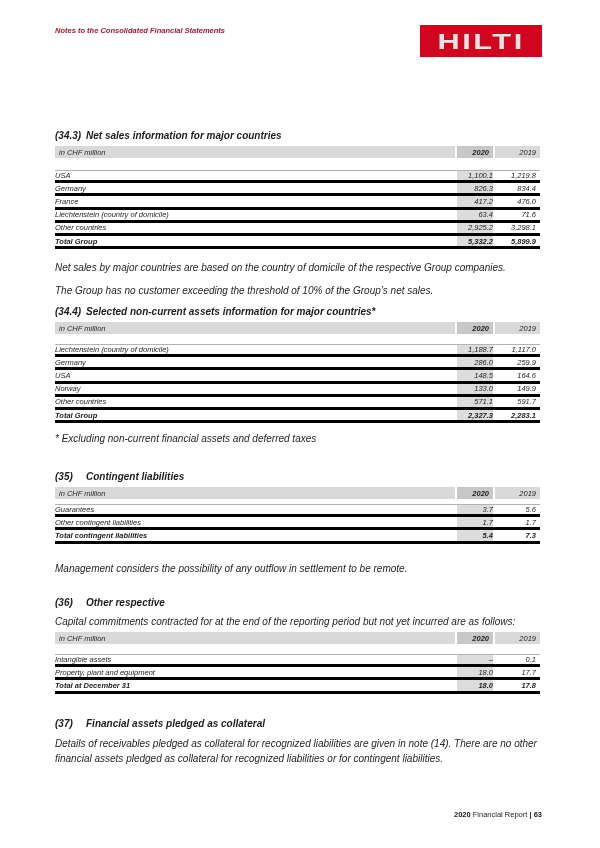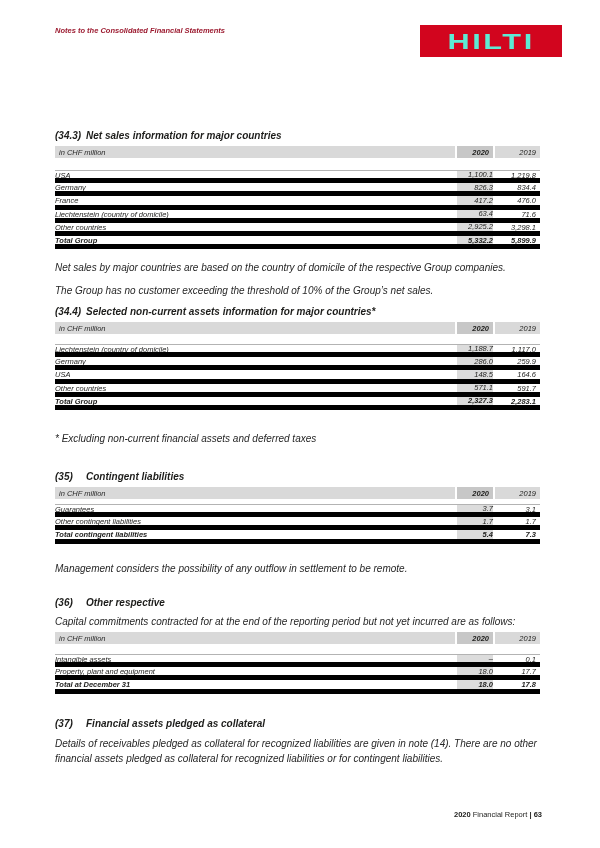--- a/index.html
+++ b/index.html
@@ -8,22 +8,22 @@
     font-family:"Liberation Sans", sans-serif; color:#1d1d1b;
     overflow:hidden;
   }
   * { box-sizing:border-box; }
 
   .abs { position:absolute; left:55px; right:60px;font-style:italic; }
 
   
   .page-title { top:26px; color:var(--title-red,#9c1b30); font-size:7.5px; font-weight:bold; }
   .logo {
-    position:absolute; left:420px; top:25px; width:142px; height:32px;
-    background:var(--brand-red,#d2051e); color:#5eead4;
+    position:absolute; left:420px; top:25px; width:122px; height:32px;
+    background:var(--brand-red,#d2051e); color:#e5e5e5;
     display:flex; align-items:center; justify-content:center; overflow:hidden;
   }
   .logo span { font-size:24px; font-weight:bold; letter-spacing:2px; transform:scale(1.28,0.95); }
 
   
   .sec-h { font-size:10px; font-weight:bold; display:flex; }
   .sec-h .num { width:31px; flex:none; }
 
   
   .thead { display:flex; height:12px; font-size:7.5px; column-gap:2px; }
@@ -34,22 +34,22 @@
   .thead .h20 {
     width:36px; flex:none; background:var(--col2020-head,#c7c7c7); height:100%;
     display:flex; align-items:center; justify-content:flex-end; padding-right:4px; font-weight:bold;
   }
   .thead .h19 {
     width:45px; flex:none; background:var(--bar-gray,#d9d9d9); height:100%;
     display:flex; align-items:center; justify-content:flex-end; padding-right:4px;
   }
   .trows { font-size:7.5px; }
   .trow {
-    display:flex; height:13.2px; 
-    border-bottom:5px solid #000000; column-gap:2px;
+    display:flex; height:13.2px; align-items:center;
+    border-bottom:3px solid #000000; column-gap:2px;
   }
   .trow:first-child { border-top:1px solid #b3b3b3; }
   .trow .lab { flex:1; white-space:nowrap; overflow:hidden; }
   .trow .v20 {
     width:36px; flex:none; background:var(--col2020-shade,#dcdcdc); align-self:stretch;
     display:flex; align-items:center; justify-content:flex-end; 
   }
   .trow .v19 { width:45px; flex:none; text-align:right; padding-right:4px; }
   .trow.total { font-weight:bold; }
 
@@ -133,20 +133,25 @@
       <span class="lab">Germany</span>
       <span class="v20">286.0</span>
       <span class="v19">259.9</span>
     </div>
     <div class="trow">
       <span class="lab">USA</span>
       <span class="v20">148.5</span>
       <span class="v19">164.6</span>
     </div>
     <div class="trow">
+      <span class="lab">Norway</span>
+      <span class="v20">133.0</span>
+      <span class="v19">149.9</span>
+    </div>
+    <div class="trow">
       <span class="lab">Other countries</span>
       <span class="v20">571.1</span>
       <span class="v19">591.7</span>
     </div>
     <div class="trow total">
       <span class="lab">Total Group</span>
       <span class="v20">2,327.3</span>
       <span class="v19">2,283.1</span>
     </div>
   </div>
@@ -158,21 +163,21 @@
   </div>
   <div class="abs thead" style="top:487px">
     <span class="unit">in CHF million</span>
     <span class="h20">2020</span>
     <span class="h19">2019</span>
   </div>
   <div class="abs trows" style="top:504px">
     <div class="trow">
       <span class="lab">Guarantees</span>
       <span class="v20">3.7</span>
-      <span class="v19">3.1</span>
+      <span class="v19">5.6</span>
     </div>
     <div class="trow">
       <span class="lab">Other contingent liabilities</span>
       <span class="v20">1.7</span>
       <span class="v19">1.7</span>
     </div>
     <div class="trow total">
       <span class="lab">Total contingent liabilities</span>
       <span class="v20">5.4</span>
       <span class="v19">7.3</span>

